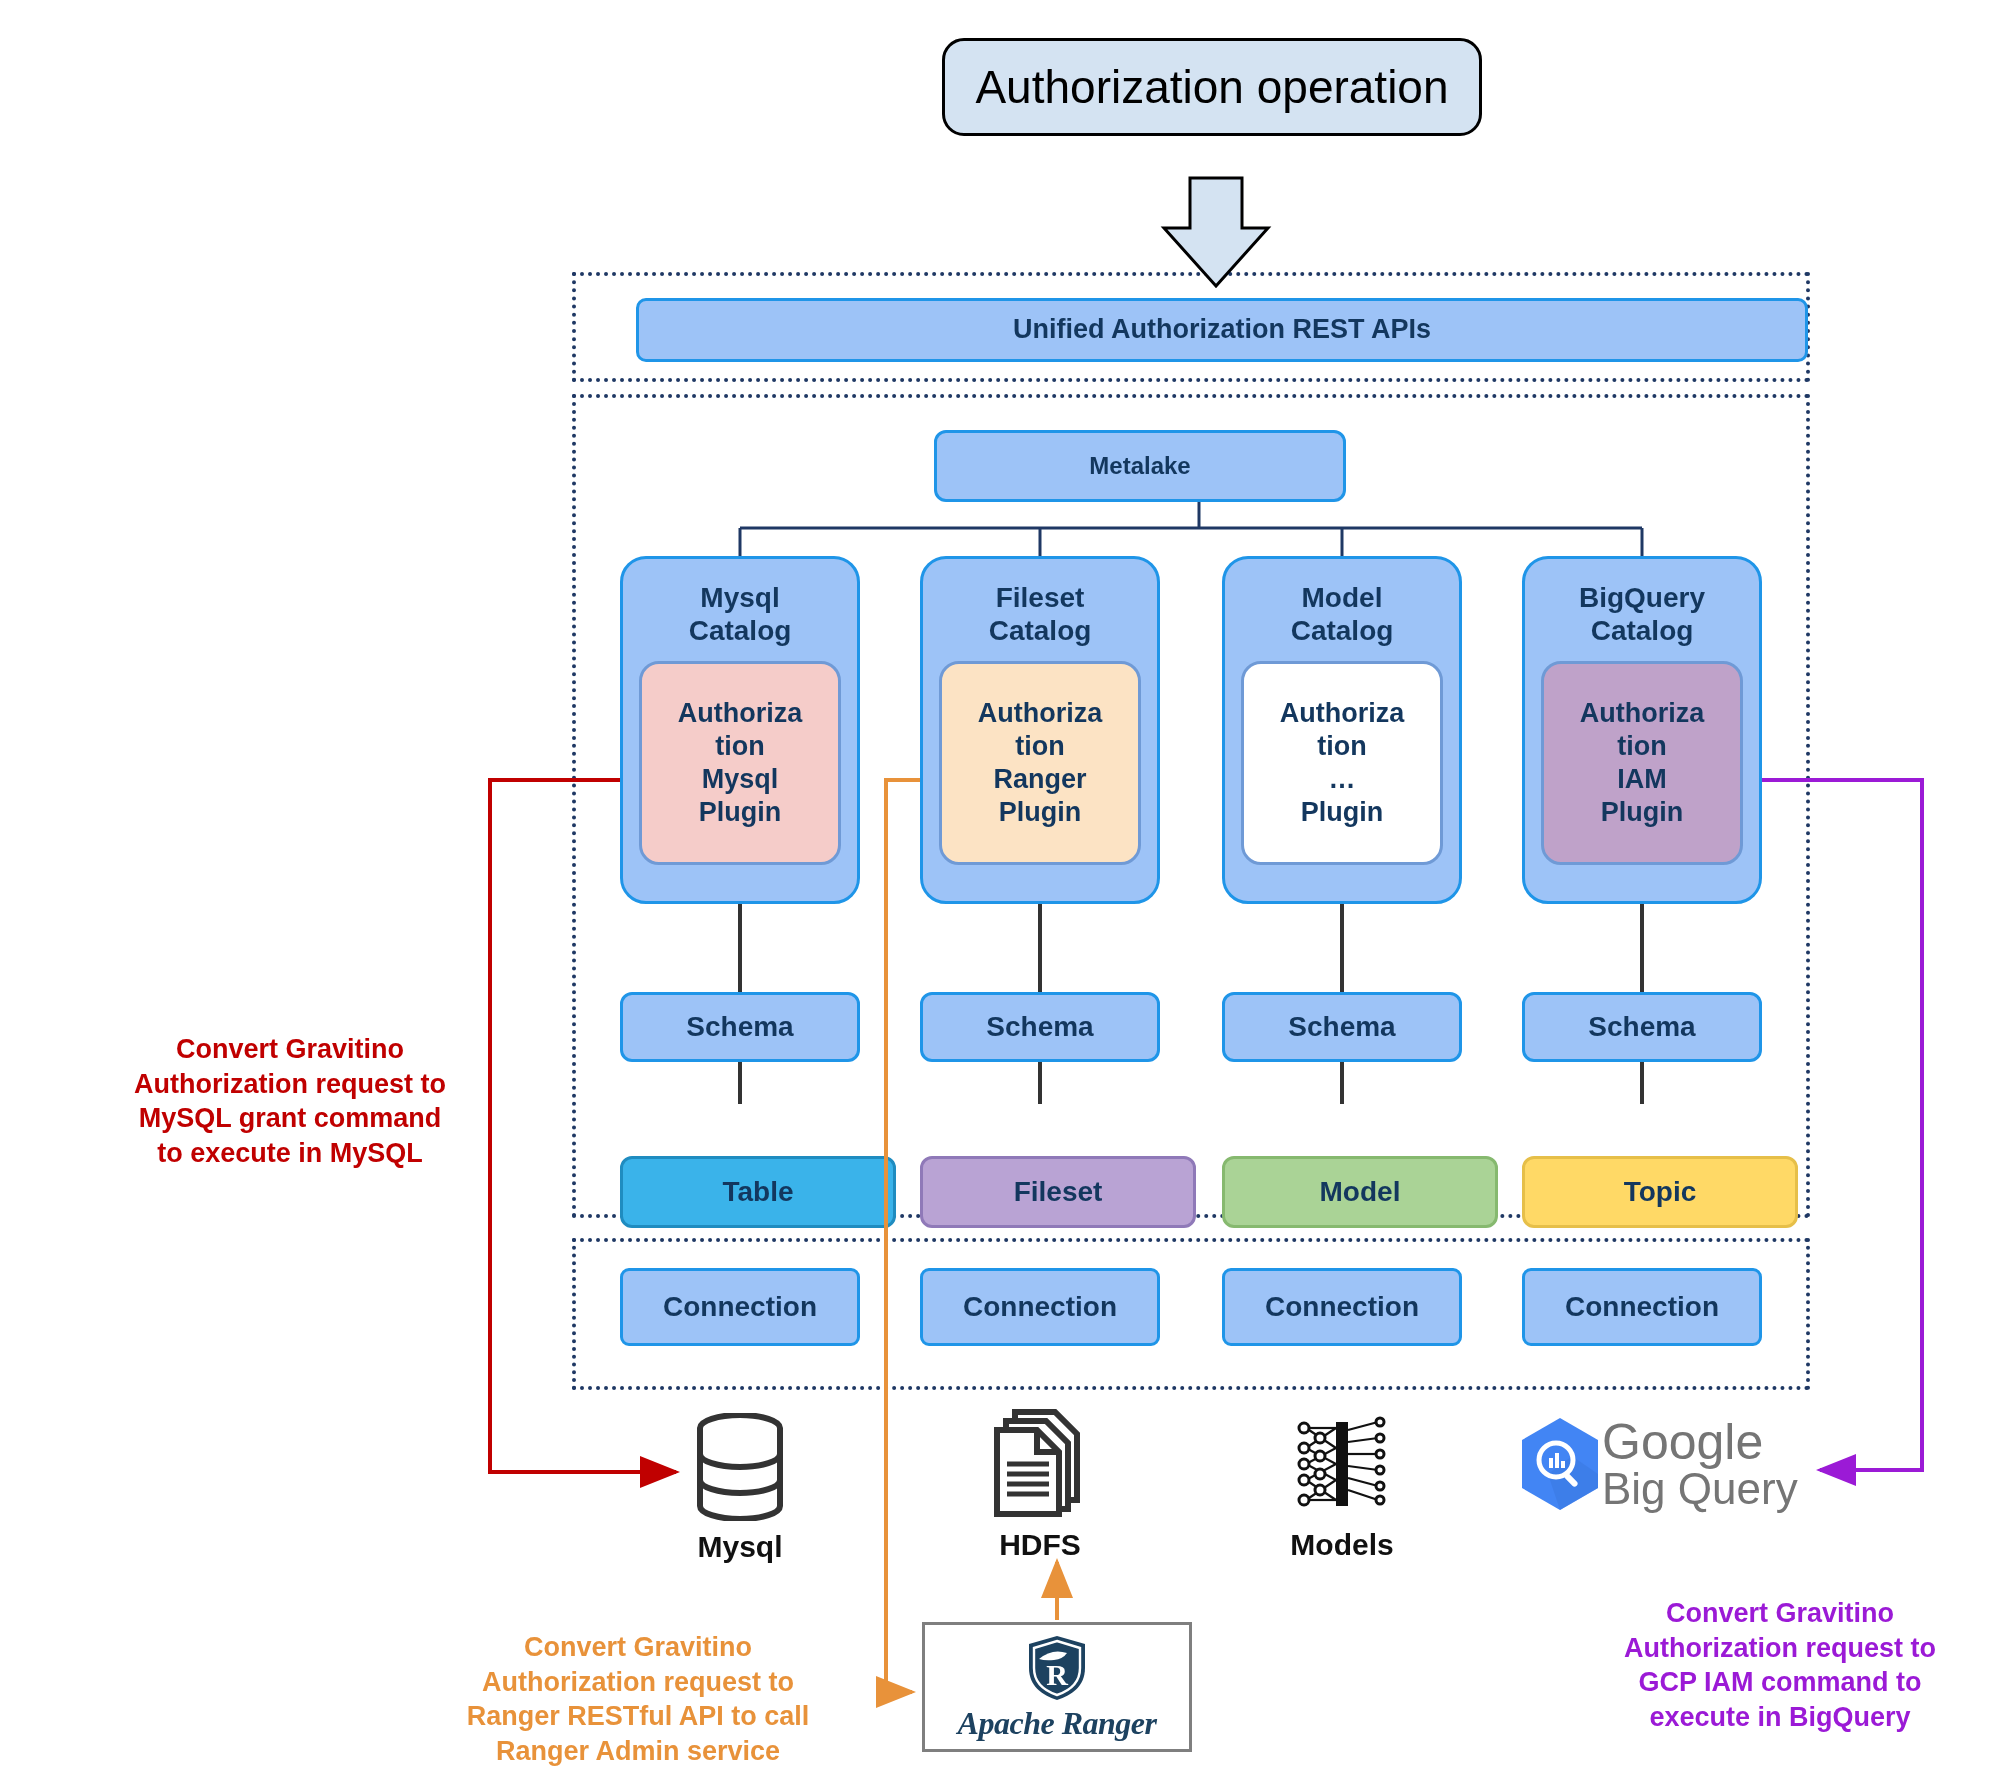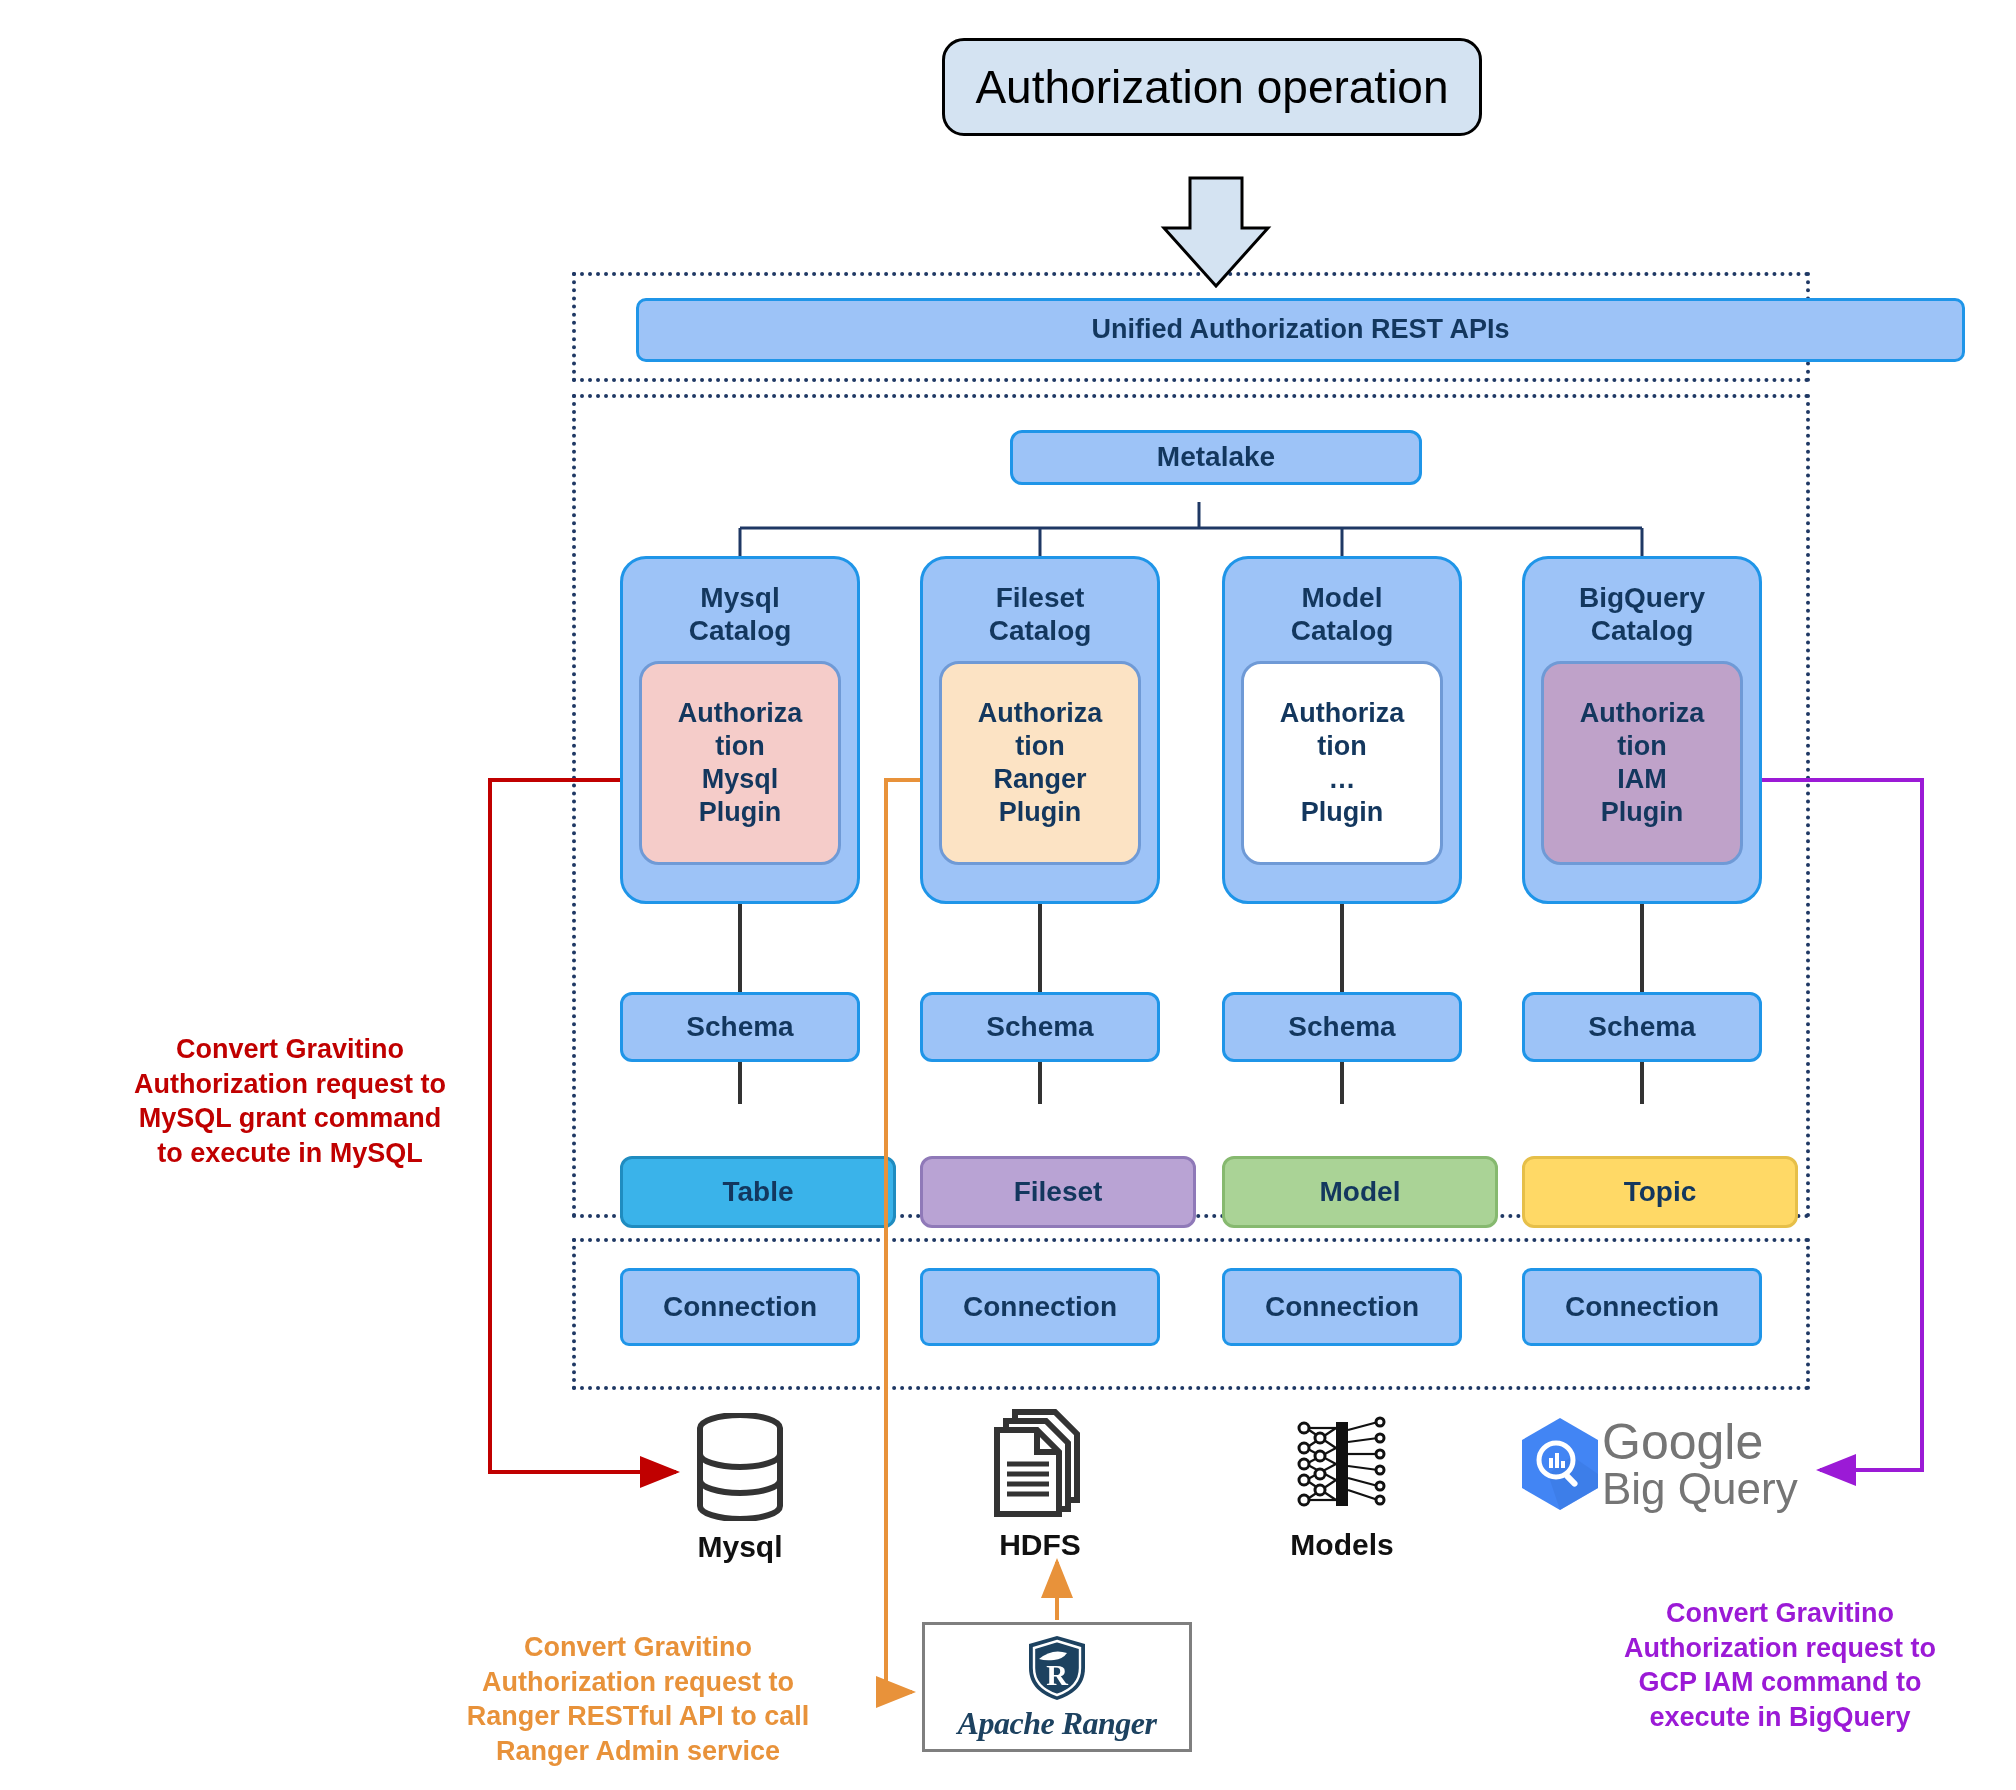--- a/index.html
+++ b/index.html
@@ -24,22 +24,22 @@
   #box-core{left:572px;top:394px;width:1238px;height:824px;}
   #box-conn{left:572px;top:1238px;width:1238px;height:152px;}
 
   
   .bbox{
     background:#9dc3f7;border:3px solid #1f95e8;border-radius:12px;
     display:flex;align-items:center;justify-content:center;text-align:center;
     color:#13375e;font-weight:bold;line-height:1.15;
   }
 
-  #api-bar{left:636px;top:298px;width:1329px;height:64px;font-size:27px;border-radius:10px;}
-  #metalake{left:1010px;top:430px;width:412px;height:55px;font-size:28px;}
+  #api-bar{left:636px;top:298px;width:1172px;height:64px;font-size:27px;border-radius:10px;}
+  #metalake{left:934px;top:430px;width:412px;height:72px;font-size:24px;}
 
   
   .catalog{
     background:#9dc3f7;border:3px solid #1f95e8;border-radius:26px;
     top:556px;width:240px;height:348px;
     display:flex;flex-direction:column;align-items:center;
   }
   .catalog .ctitle{
     margin-top:22px;font-size:28px;font-weight:bold;color:#13375e;
     text-align:center;line-height:1.18;

